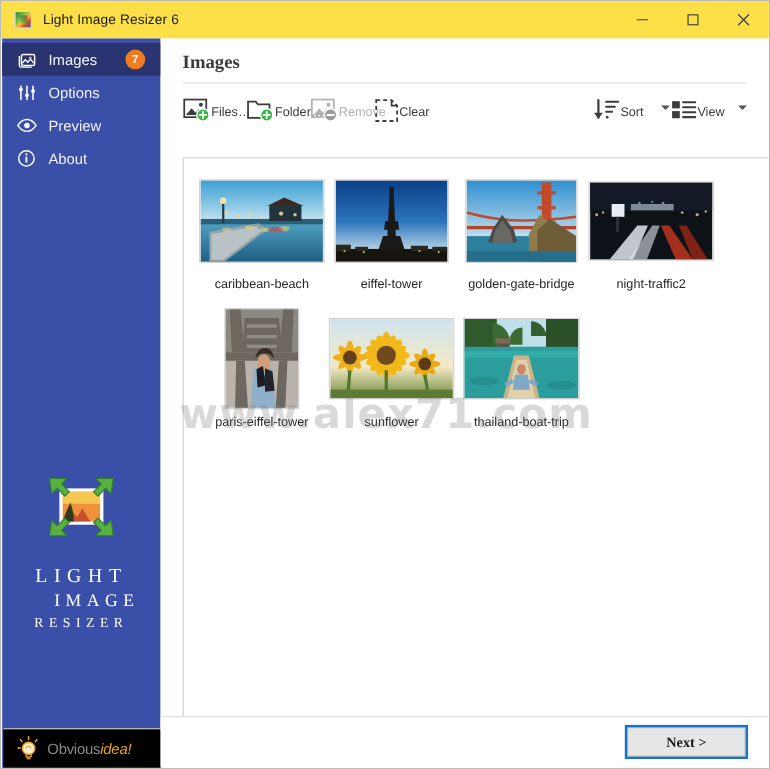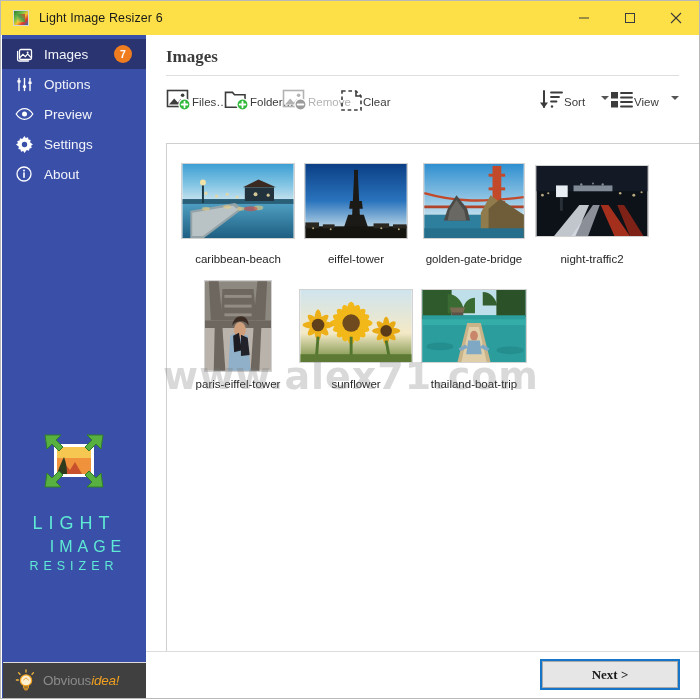--- a/index.html
+++ b/index.html
@@ -92,32 +92,33 @@
     position: absolute; left: 0; right: 0;
     top: 398px;
     text-align: center;
   }
   .brand-mark {
     width: 62px; height: 56px;
     margin: 0 auto 22px auto;
     position: relative;
   }
   .brand-text {
-    color: #5eead4;
+    color: #ffffff;
     line-height: 1.38;
+    font-family: Liberation Serif, serif;
   }
   .bt1 { font-size: 18px; letter-spacing: 6px; }
   .bt2 { font-size: 16px; letter-spacing: 5px; padding-left: 28px; }
   .bt3 { font-size: 12.5px; letter-spacing: 5px; }
 
   
   .oi-footer {
     position: absolute; left: 1px; bottom: 1px;
     width: 144px; height: 36px;
-    background: #404040;
+    background: #000000;
     border-top: 1px solid #dcdcdc;
     display: flex; align-items: center; padding-left: 12px;
   }
   .bulb {
     width: 22px; height: 24px; position: relative; margin-right: 6px;
     flex: 0 0 22px;
   }
   .oi-text { font-size: 13.5px; color: #8a8a8a; letter-spacing: -.2px; }
   .oi-text b { color: #f0a020; font-weight: normal; font-style: italic; }
 
@@ -198,21 +199,21 @@
 
   
   .footer {
     position: absolute; left: 145px; bottom: 1px;
     width: 553px; height: 46px;
     background: #ffffff;
     border-top: 1px solid #dcdcdc;
   }
   .next-btn {
     position: absolute; right: 21px; top: 9px;
-    width: 136px; height: 27px;
+    width: 108px; height: 27px;
     background: #e6e6e6;
     border: 1px solid #a9a9a9;
     outline: 2px solid #1675c7;
     font-family: "Liberation Serif", serif;
     font-size: 13px; font-weight: bold; color: #1a1a1a;
     display: flex; align-items: center; justify-content: center;
   }
 
   
   .watermark {
@@ -290,29 +291,20 @@
       <div class="nav-item">
         <span class="nav-icon">
           <svg width="19" height="14" viewBox="0 0 19 14">
             <path d="M1.2 7C3.6 3.2 6.4 1.6 9.5 1.6S15.4 3.2 17.8 7c-2.4 3.8-5.2 5.4-8.3 5.4S3.6 10.8 1.2 7z" fill="none" stroke="#fff" stroke-width="1.3"></path>
             <circle cx="9.5" cy="7" r="2.5" fill="#fff"></circle>
           </svg>
         </span>
         <span class="nav-label">Preview</span>
       </div>
 
-      <div class="nav-item">
-        <span class="nav-icon">
-          <svg width="17" height="17" viewBox="0 0 17 17">
-            <path fill="#fff" d="M8.5 0l1.3 1.9 2.2-.6.5 2.2 2.2.5-.6 2.2L16.9 8.5l-1.8 1.3.6 2.2-2.2.5-.5 2.2-2.2-.6L8.5 17l-1.3-1.9-2.2.6-.5-2.2-2.2-.5.6-2.2L0 8.5l1.9-1.3-.6-2.2 2.2-.5.5-2.2 2.2.6z"></path>
-            <circle cx="8.5" cy="8.5" r="2.7" fill="#3a4fa8"></circle>
-          </svg>
-        </span>
-        <span class="nav-label">Settings</span>
-      </div>
 
       <div class="nav-item">
         <span class="nav-icon">
           <svg width="16" height="16" viewBox="0 0 16 16">
             <circle cx="8" cy="8" r="7" fill="none" stroke="#fff" stroke-width="1.3"></circle>
             <circle cx="8" cy="4.4" r="1" fill="#fff"></circle>
             <rect x="7.2" y="6.4" width="1.6" height="5.4" fill="#fff"></rect>
           </svg>
         </span>
         <span class="nav-label">About</span>

